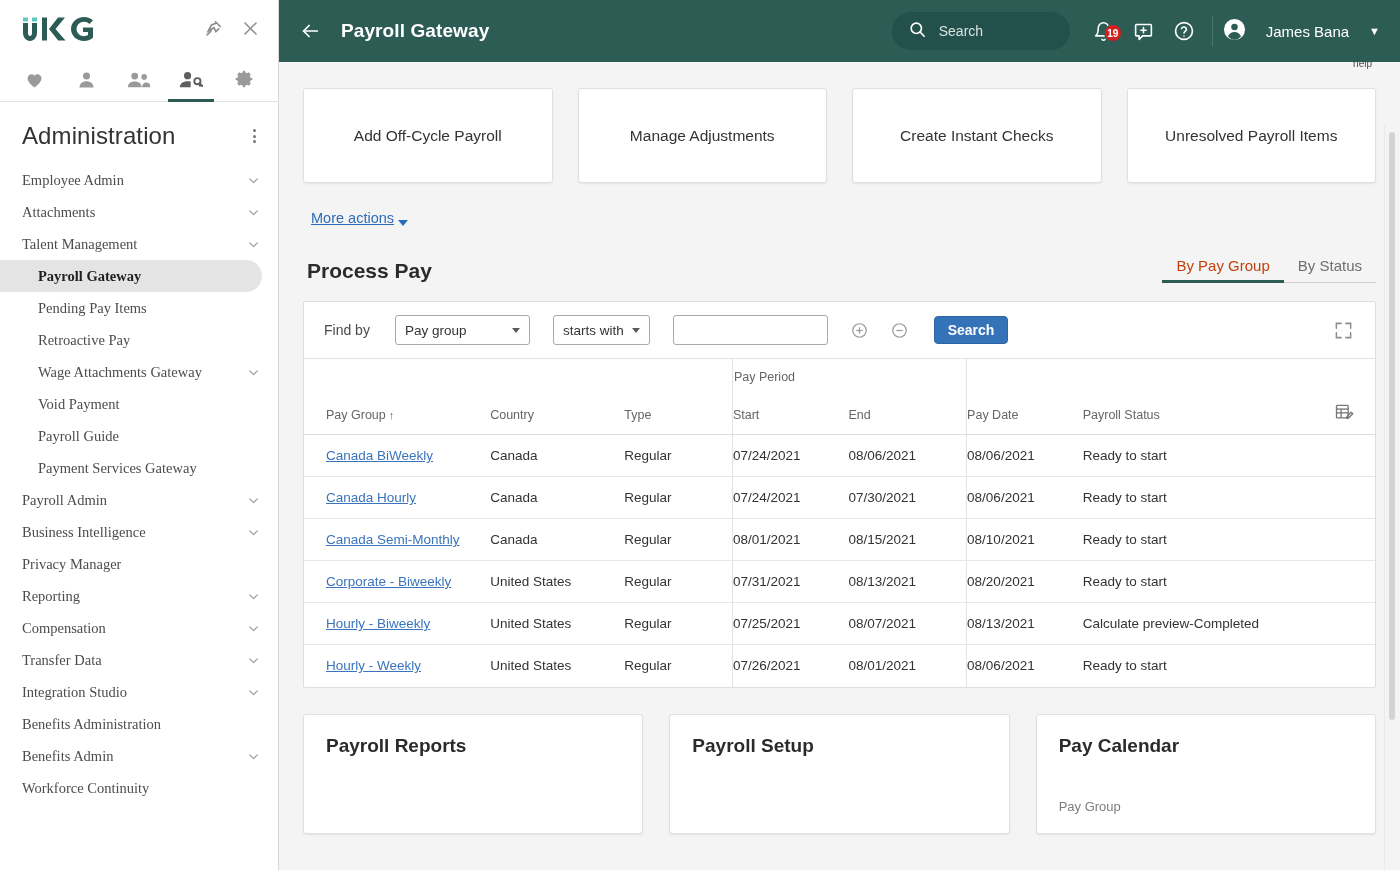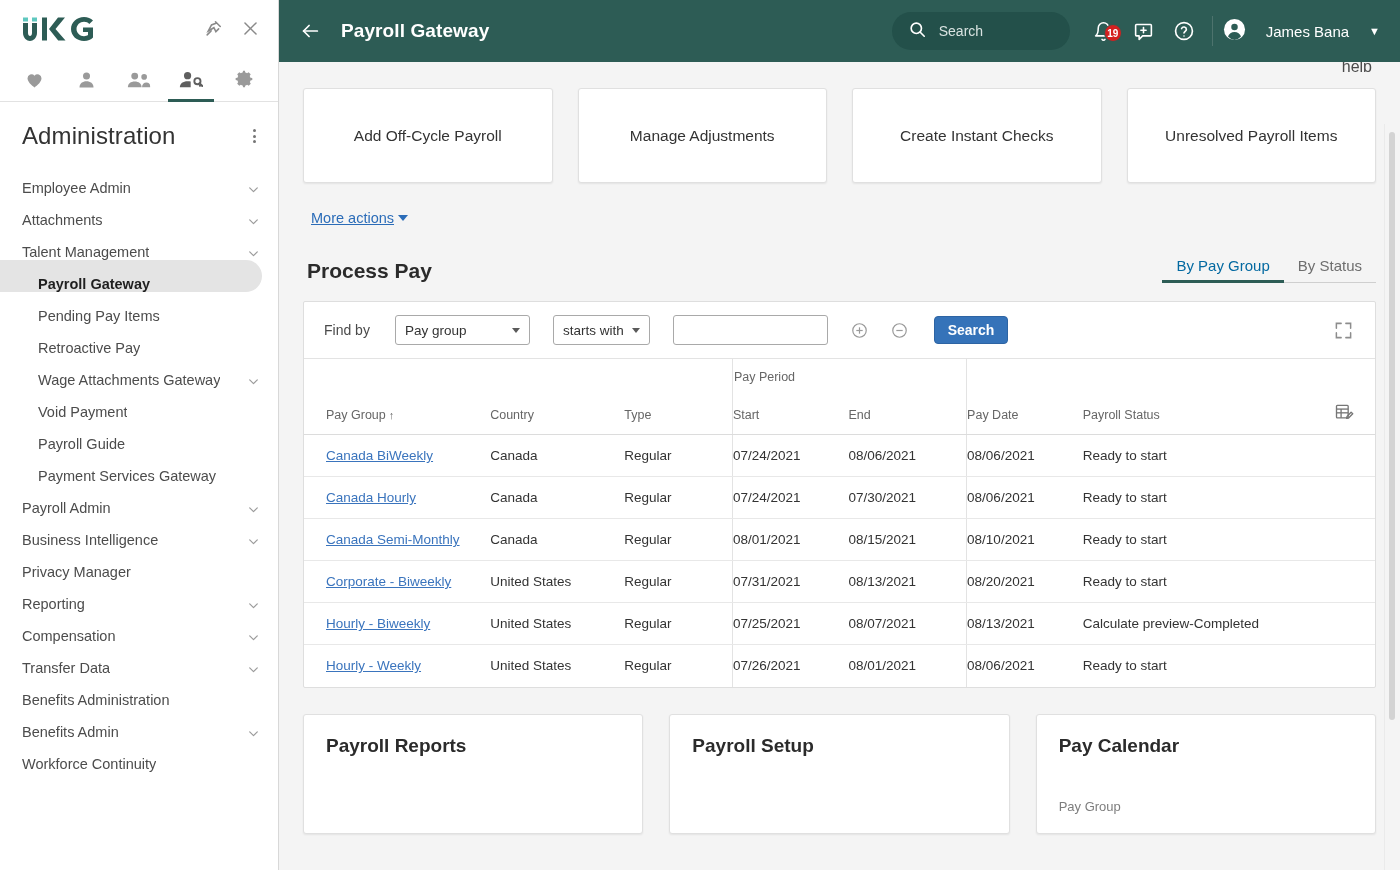--- a/index.html
+++ b/index.html
@@ -50,24 +50,24 @@
     display: flex; align-items: center;
     padding: 20px 18px 14px 22px;
     flex: 0 0 auto;
   }
   .sb-title { font-size: 24px; color: #333; font-weight: 400; letter-spacing: 0.1px; }
   .sb-kebab { margin-left: auto; color: #757575; cursor: pointer; display:flex; flex-direction:column; gap:2.5px; align-items:center; padding: 4px; }
   .sb-kebab i { width: 3px; height: 3px; border-radius: 50%; background: #757575; display: block; }
 
   .sb-nav { flex: 1 1 auto; overflow: hidden; padding-bottom: 4px; }
   .nav-item {
-    display: flex; align-items: flex-end;
+    display: flex; align-items: center;
     height: 32px; padding: 0 18px 0 22px;
     font-size: 14.5px; color: #4c4c4c;
-    cursor: pointer; white-space: nowrap;
+    cursor: pointer; white-space: nowrap; font-family: Liberation Serif, serif;
   }
   .nav-item .lbl { flex: 0 1 auto; overflow: hidden; text-overflow: ellipsis; }
   .nav-item .chev { margin-left: auto; color: #9b9b9b; display: flex; align-items: center; }
   .nav-item.lvl2 { padding-left: 38px; font-size: 14.5px; }
   .nav-item.bold { font-weight: 700; color: #2b2b2b; }
   .nav-item.selected {
     background: #e4e4e4;
     border-radius: 0 16px 16px 0;
     font-weight: 700; color: #1f1f1f;
     margin-right: 16px;
@@ -107,56 +107,56 @@
   .tb-user { display: flex; align-items: center; gap: 20px; color: #fff; font-size: 15px; cursor: pointer; padding-right: 4px; }
 
   
   .content {
     position: absolute; top: 62px; left: 0; right: 0; bottom: 0;
     background: #f4f4f4;
     overflow: hidden;
   }
   .help-clip {
     position: absolute; top: -4px; right: 28px;
-    font-size: 16px; color: #4a4a4a;
+    font-size: 10px; color: #4a4a4a;
     overflow: hidden; height: 14px;
   }
 
   .cards-row {
     display: flex; gap: 25px;
     padding: 26px 24px 0 24px;
   }
   .act-card {
     flex: 1 1 0; height: 95px; background: #fff;
     border: 1px solid #e0e0e0; border-radius: 3px;
     box-shadow: 0 1px 2px rgba(0,0,0,0.07);
     display: flex; align-items: center; justify-content: center;
     font-size: 15.5px; color: #333; cursor: pointer;
     text-align: center; padding: 0 10px;
   }
 
   .more-actions-wrap { padding: 26px 24px 0 32px; }
   .more-actions {
-    display: inline-flex; align-items: center; gap: 4px;
+    display: inline-flex; align-items: flex-end; gap: 4px;
     color: #2b6cb8; font-size: 14.5px; cursor: pointer;
   }
   .more-actions .lbl { text-decoration: underline; }
   .caret-dn { width: 0; height: 0; border-left: 5px solid transparent; border-right: 5px solid transparent; border-top: 6px solid #2b6cb8; }
 
   .section-head {
     display: flex; align-items: flex-end;
     padding: 30px 24px 0 28px;
   }
   .section-title { font-size: 21px; font-weight: 700; color: #2b2b2b; }
   .tabs { margin-left: auto; display: flex; align-items: flex-end; gap: 0; }
   .tab-item {
     font-size: 15px; color: #6e6e6e; padding: 0 14px 8px 14px;
     cursor: pointer; border-bottom: 1px solid #cfcfcf; white-space: nowrap;
   }
-  .tab-item.active { color: #0369a1; border-bottom: 3px solid #2d5c55; padding-bottom: 6px; }
+  .tab-item.active { color: #c2410c; border-bottom: 3px solid #2d5c55; padding-bottom: 6px; }
 
   .panel {
     margin: 18px 24px 0 24px;
     background: #fff; border: 1px solid #dedede; border-radius: 2px;
   }
   .findbar {
     display: flex; align-items: center; gap: 23px;
     padding: 13px 16px 13px 20px;
     position: relative;
   }
@@ -392,20 +392,28 @@
         <div class="nav-item">
           <span class="lbl">Compensation</span>
           <span class="chev">
             <svg width="13" height="13" viewBox="0 0 24 24" fill="none" stroke="currentColor" stroke-width="2.2" stroke-linecap="round" stroke-linejoin="round">
               <polyline points="5,9 12,16 19,9"></polyline>
             </svg>
           </span>
         </div>
         <div class="nav-item">
           <span class="lbl">Transfer Data</span>
+          <span class="chev">
+            <svg width="13" height="13" viewBox="0 0 24 24" fill="none" stroke="currentColor" stroke-width="2.2" stroke-linecap="round" stroke-linejoin="round">
+              <polyline points="5,9 12,16 19,9"></polyline>
+            </svg>
+          </span>
+        </div>
+        <div class="nav-item">
+          <span class="lbl">Integration Studio</span>
           <span class="chev">
             <svg width="13" height="13" viewBox="0 0 24 24" fill="none" stroke="currentColor" stroke-width="2.2" stroke-linecap="round" stroke-linejoin="round">
               <polyline points="5,9 12,16 19,9"></polyline>
             </svg>
           </span>
         </div>
         <div class="nav-item">
           <span class="lbl">Benefits Administration</span>
         </div>
         <div class="nav-item">

